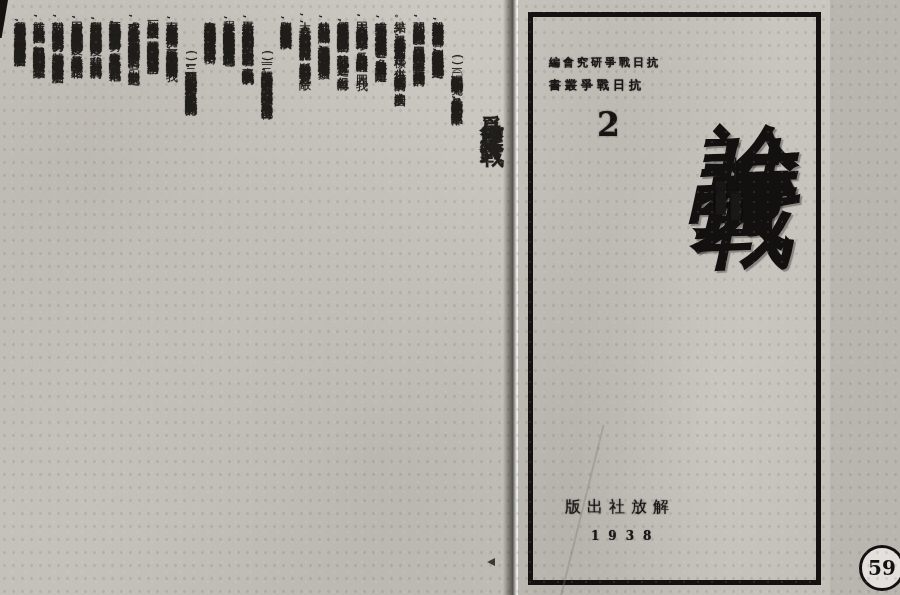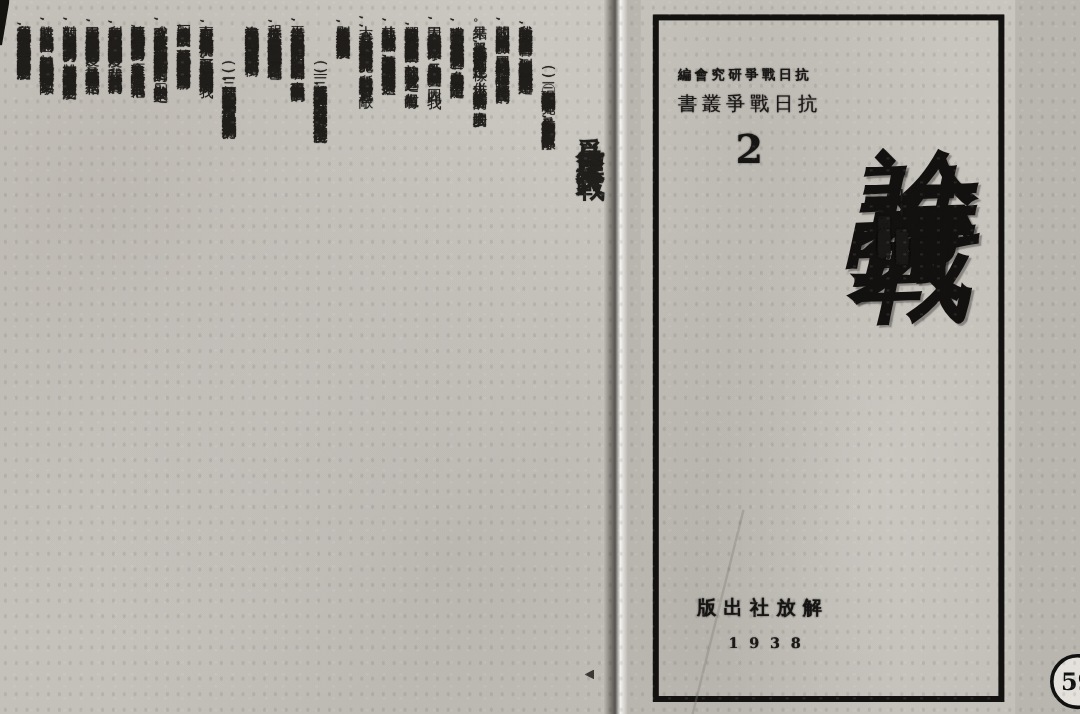--- a/index.html
+++ b/index.html
@@ -42,38 +42,38 @@
   .corner-mark{
     position:absolute;left:0;top:0;width:8px;height:38px;background:#141310;
     clip-path:polygon(0 0,100% 0,20% 100%,0 100%);
   }
   .stray-mark{
     position:absolute;left:487px;top:558px;width:8px;height:8px;background:#23211e;
     clip-path:polygon(0 50%,100% 0,100% 100%);opacity:.85;
   }
   
   .cover-page{
-    position:absolute;left:534px;top:0;width:312px;height:595px;
+    position:absolute;left:518px;top:0;width:312px;height:595px;
     background:
       radial-gradient(ellipse at 30% 20%, rgba(90,86,80,.10), transparent 55%),
       radial-gradient(ellipse at 60% 70%, rgba(255,255,250,.10), transparent 50%),
       radial-gradient(ellipse at 15% 85%, rgba(95,90,84,.14), transparent 45%),
       linear-gradient(#c9c5bf,#c3bfb9);
   }
   .cover-frame{
     position:absolute;left:10px;top:12px;right:9px;bottom:10px;
     border:5px solid #131211;
   }
   .stamp{position:absolute;left:16px;top:38px;color:#181716;}
   .stamp-line1{
     font-size:11px;font-weight:bold;letter-spacing:3px;
     text-shadow:0 0 1.2px rgba(25,24,22,.9);
   }
   .stamp-line2{
-    font-size:16px;font-weight:normal;letter-spacing:4px;margin-top:7px;
+    font-size:12px;font-weight:bold;letter-spacing:4px;margin-top:7px;
     text-shadow:0 0 1.2px rgba(25,24,22,.9);
   }
   .series-number{
     position:absolute;left:64px;top:88px;
     font-family:"DejaVu Serif",serif;font-size:33px;font-weight:bold;color:#161514;
     text-shadow:0 0 1.5px rgba(20,20,18,.8);
   }
   .calligraphy{
     position:absolute;right:4px;top:22px;height:556px;width:150px;
     writing-mode:vertical-rl;
@@ -85,21 +85,21 @@
   .subtitle{
     position:absolute;left:180px;top:140px;height:345px;
     writing-mode:vertical-rl;color:#1a1918;overflow:hidden;
   }
   .subtitle .col{
     font-size:11px;line-height:15px;font-weight:bold;letter-spacing:1px;
     text-shadow:0 0 1.2px rgba(22,21,20,.85);
   }
   .publisher{
     position:absolute;left:32px;top:480px;
-    font-size:16px;font-weight:bold;letter-spacing:6px;color:#151413;
+    font-size:16px;font-weight:normal;letter-spacing:6px;color:#151413;
     text-shadow:0 0 1.5px rgba(20,19,18,.85);
   }
   .pub-year{
     position:absolute;left:58px;top:512px;
     font-family:"DejaVu Serif",serif;font-size:12px;font-weight:bold;
     letter-spacing:9px;color:#1a1918;text-shadow:0 0 1px rgba(25,24,22,.8);
   }
   .page-badge{
     position:absolute;left:326px;top:528px;width:40px;height:40px;
     border:3px solid #111;border-radius:50%;background:#e4e1dc;

